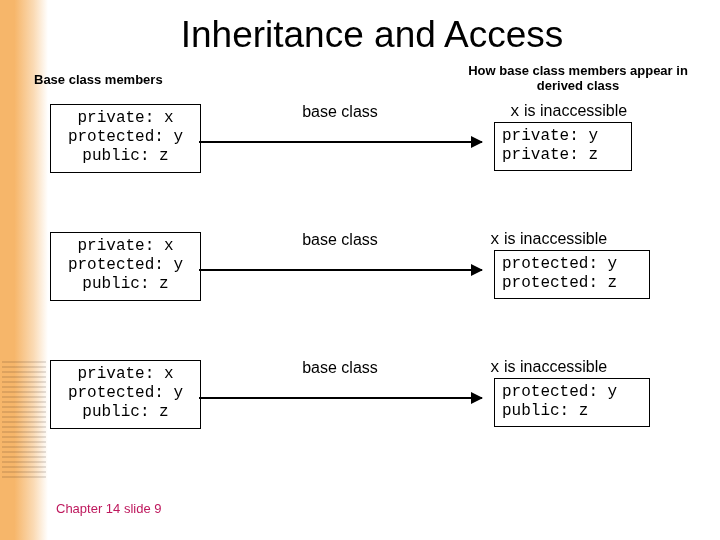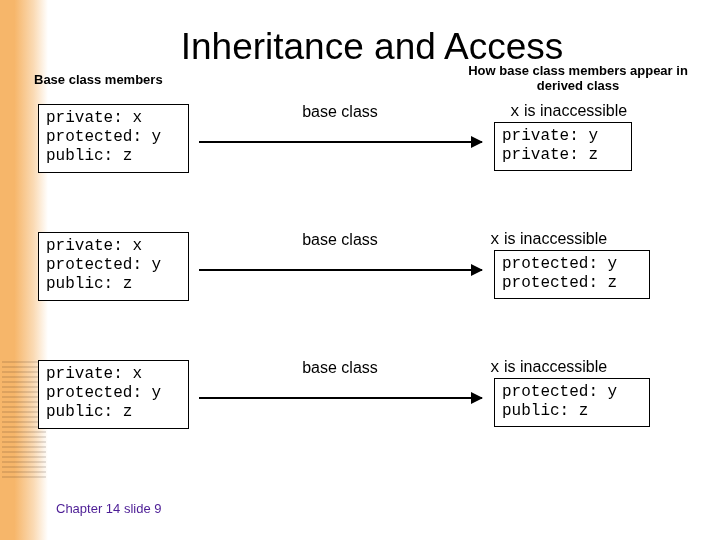--- a/index.html
+++ b/index.html
@@ -32,21 +32,21 @@
     height: 120px;
     background:
       repeating-linear-gradient(0deg,
         rgba(40,20,10,0.25) 0 2px,
         rgba(0,0,0,0) 2px 5px);
     opacity: 0.5;
   }
   .title {
     position: absolute;
     left: 0; right: 0;
-    top: 26px;
+    top: 14px;
     text-align: center;
     font-size: 37px;
     font-weight: 400;
     color: #000;
     padding-left: 24px;
   }
   .sub-left, .sub-right {
     position: absolute;
     font-size: 13px;
     font-weight: 700;
@@ -67,21 +67,21 @@
   .base-box, .derived-box {
     position: absolute;
     border: 1px solid #000;
     padding: 4px 7px 5px 7px;
     font-family: "Courier New", Courier, monospace;
     font-size: 16px;
     line-height: 1.2;
     white-space: pre;
     background: #fff;
   }
-  .base-box { left: 38px; width: 135px; }
+  .base-box { left: 50px; width: 135px; text-align: center; }
   .derived-box { left: 487px; margin-left: 7px; }
 
   .arrow {
     position: absolute;
     left: 199px;
     width: 283px;
     top: 37px;
     height: 2px;
     background: #000;
   }
@@ -123,21 +123,21 @@
 
   .row1 .derived-box { top: 18px; width: 122px; }
   .row2 .derived-box { top: 18px; width: 140px; }
   .row3 .derived-box { top: 18px; width: 140px; }
 
   .footer {
     position: absolute;
     left: 56px;
     bottom: 24px;
     font-size: 13px;
-    color: #4c1d95;
+    color: #be185d;
   }
 </style>
 </head>
 <body>
 
 <div class="decor">
   <div class="glitch"></div>
 </div>
 
 <div class="title">Inheritance and Access</div>

